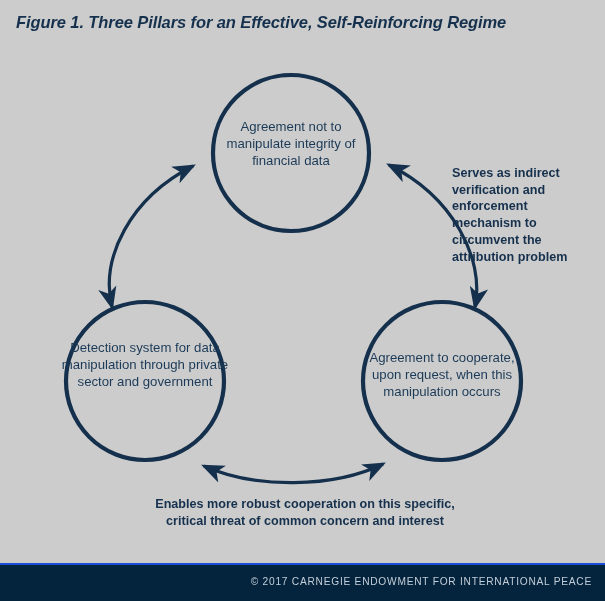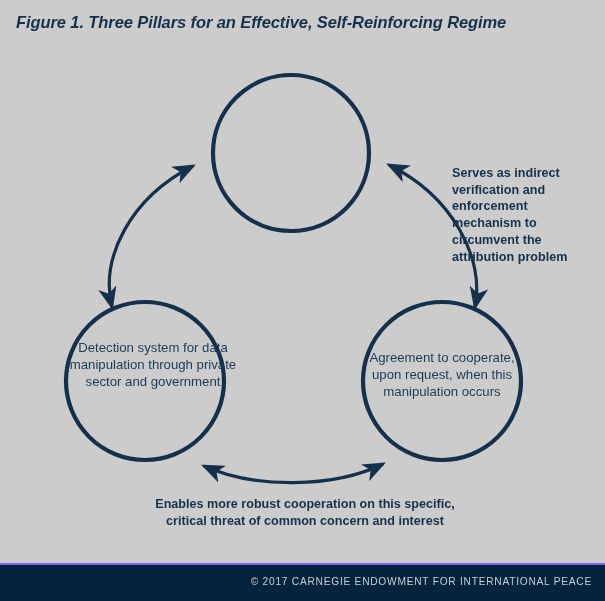--- a/index.html
+++ b/index.html
@@ -45,21 +45,20 @@
   }
   #circle-text-top {
     left: 209px;
     top: 118px;
     width: 164px;
   }
   #circle-text-left {
     left: 61px;
     top: 339px;
     width: 168px;
-    margin-left: 8px;
   }
   #circle-text-right {
     left: 359px;
     top: 349px;
     width: 166px;
   }
   .edge-label {
     position: absolute;
     color: #16314d;
     font-size: 12.6px;
@@ -84,21 +83,21 @@
     width: 310px;
     text-align: center;
   }
   #footer-bar {
     position: absolute;
     left: 0;
     bottom: 0;
     width: 605px;
     height: 36px;
     background: #04233c;
-    border-top: 2px solid #8b5cf6;
+    border-top: 2px solid #1d4ed8;
   }
   #footer-credit {
     position: absolute;
     right: 13px;
     top: 11px;
     color: #c3ced8;
     font-size: 10.2px;
     letter-spacing: 0.75px;
     font-weight: normal;
     white-space: nowrap;
@@ -125,20 +124,21 @@
     <circle cx="145" cy="381" r="79" fill="none" stroke="#14304c" stroke-width="4.2"></circle>
     <circle cx="442" cy="381" r="79" fill="none" stroke="#14304c" stroke-width="4.2"></circle>
 
     <path d="M 112,307 C 100,258 130,198 193,166" fill="none" stroke="#14304c" stroke-width="3.2" marker-start="url(#arrow-start)" marker-end="url(#arrow-end)"></path>
 
     <path d="M 389,165 C 452,196 485,258 475,307" fill="none" stroke="#14304c" stroke-width="3.2" marker-start="url(#arrow-start)" marker-end="url(#arrow-end)"></path>
 
     <path d="M 204,466 C 255,489 334,488 383,464" fill="none" stroke="#14304c" stroke-width="3.2" marker-start="url(#arrow-start)" marker-end="url(#arrow-end)"></path>
   </svg>
 
+  <div class="circle-text" id="circle-text-top">Agreement not to manipulate integrity of financial data</div>
 
   <div class="circle-text" id="circle-text-left">Detection system for data manipulation through private sector and government</div>
 
   <div class="circle-text" id="circle-text-right">Agreement to cooperate, upon request, when this manipulation occurs</div>
 
 
   <div class="edge-label" id="edge-label-right">Serves as indirect verification and enforcement mechanism to circumvent the attribution problem</div>
 
   <div class="edge-label" id="edge-label-bottom">Enables more robust cooperation on this specific, critical threat of common concern and interest</div>
 

